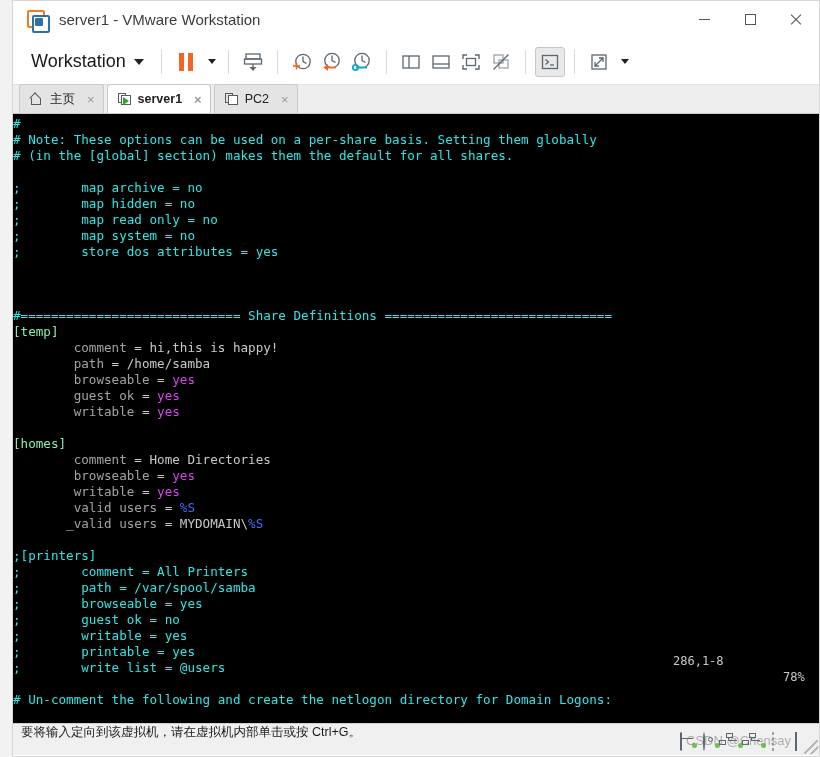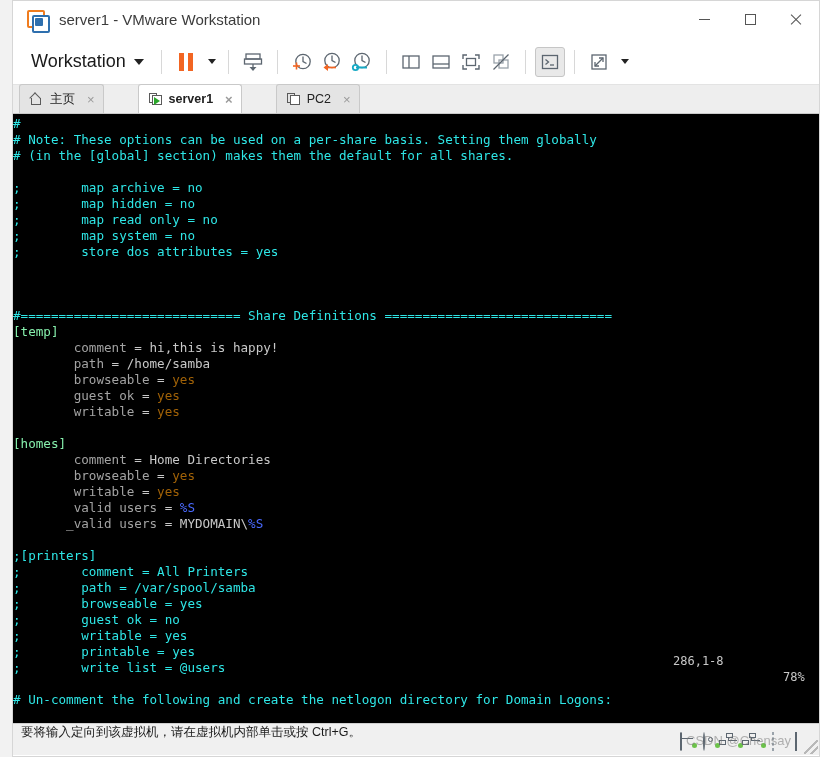--- a/index.html
+++ b/index.html
@@ -98,21 +98,20 @@
   .pausebars { display: flex; gap: 4px; }
   .pausebars i { display: block; width: 5px; height: 18px; background: #f26522; }
   .smallcaret { width: 0; height: 0; border-left: 4px solid transparent; border-right: 4px solid transparent; border-top: 5px solid #222; margin-left: 4px;}
 
   
   .tabstrip {
     height: 29px; background: #eeeeee;
     display: flex; align-items: flex-end; padding-left: 6px;
     border-bottom: 1px solid #c9c9c9;
     box-sizing: border-box;
-    gap: 31px;
   }
   .tab {
     height: 29px; display: flex; align-items: center; gap: 6px;
     padding: 0 8px 0 10px; margin-right: 3px;
     background: #e4e4e4; border: 1px solid #c9c9c9; border-bottom: none;
     border-radius: 3px 3px 0 0;
     font-size: 12.5px; color: #222;
     box-sizing: border-box;
   }
   .tab.active { background: #ffffff; font-weight: bold; border-color: #c9c9c9; }
@@ -150,21 +149,21 @@
     position: absolute; left: 0px; top: 2px;
     font-family: "DejaVu Sans Mono", "Liberation Mono", monospace;
     font-size: 12.6px;
     line-height: 16px;
     white-space: pre;
     letter-spacing: 0px;
   }
   .term .ln { height: 16px; }
   .c-cyan   { color: #2ee6e6; }
   .c-green  { color: #a3a3a3; }
-  .c-mag    { color: #a16207; }
+  .c-mag    { color: #d946ef; }
   .c-yellow { color: #86efac; }
   .c-white  { color: #c8c8c8; }
   .c-blue   { color: #4a6aff; }
   .cursor-ul { color: #c8c8c8; }
   .statusline {
     position: absolute; left: 0; right: 0; bottom: 22px;
     font-family: "DejaVu Sans Mono", "Liberation Mono", monospace;
     font-size: 12px; line-height: 16px; color: #c8c8c8; white-space: pre;
   }
   .st-pos  { position: absolute; left: 660px; }

